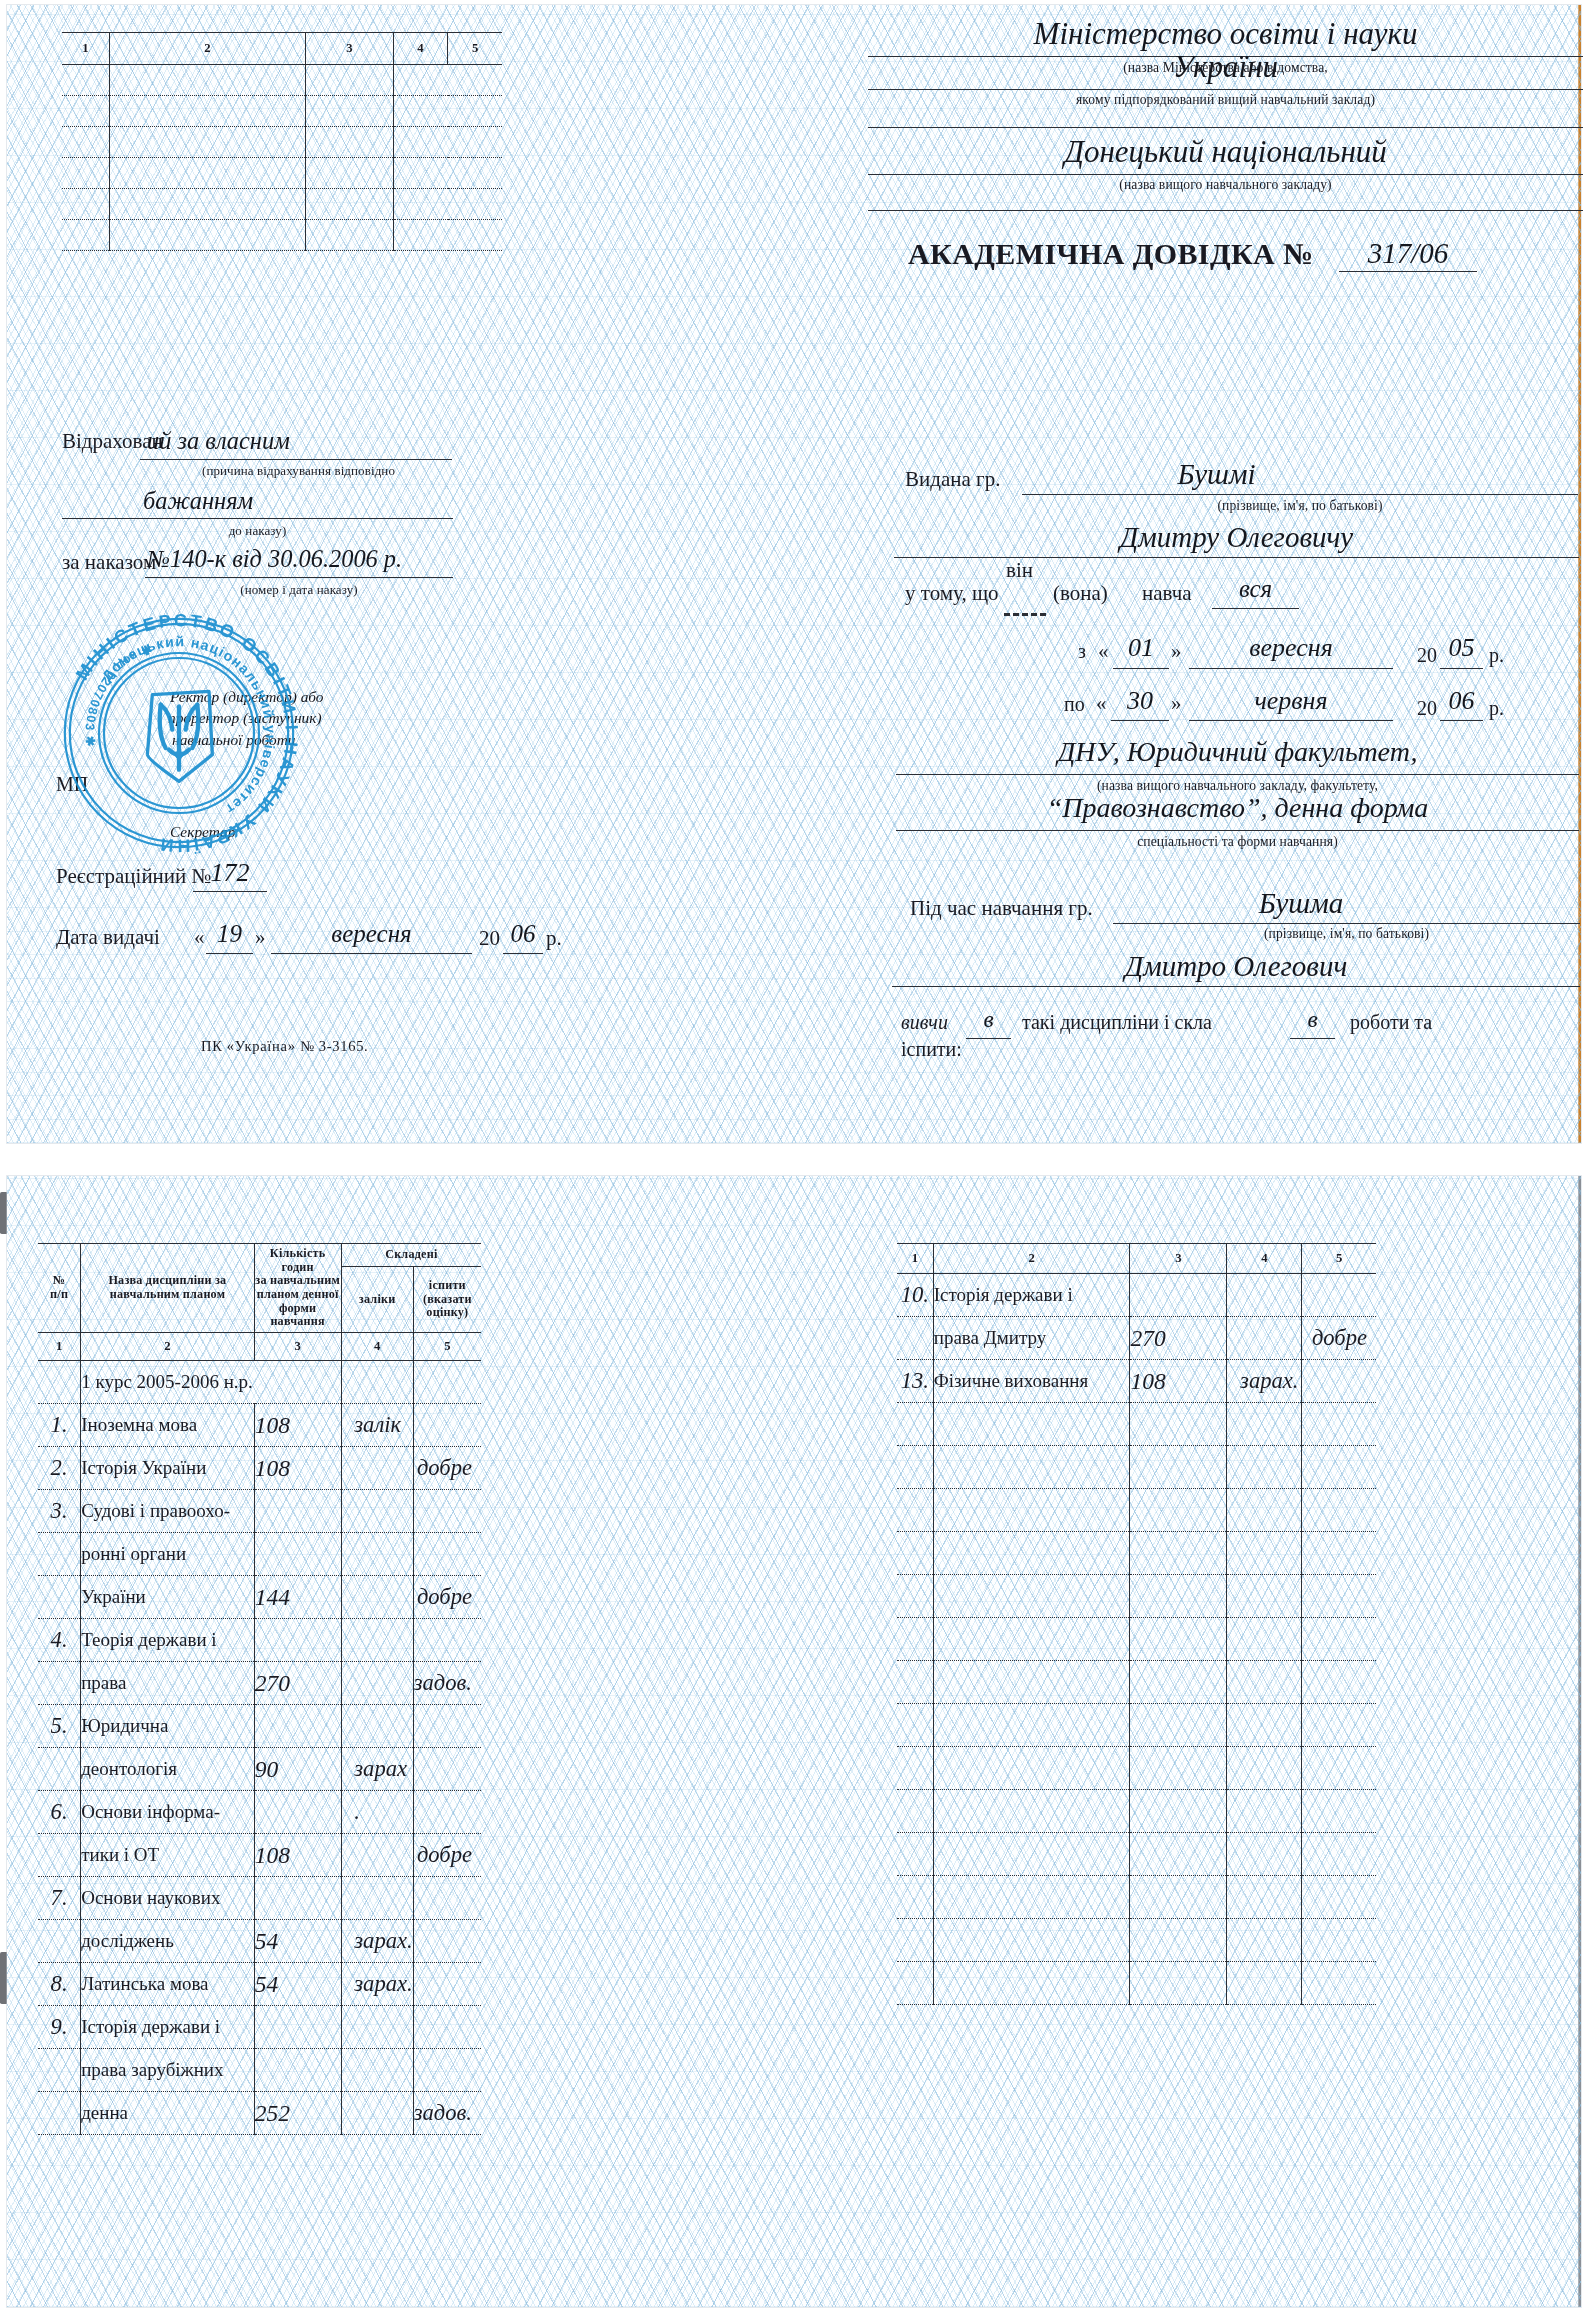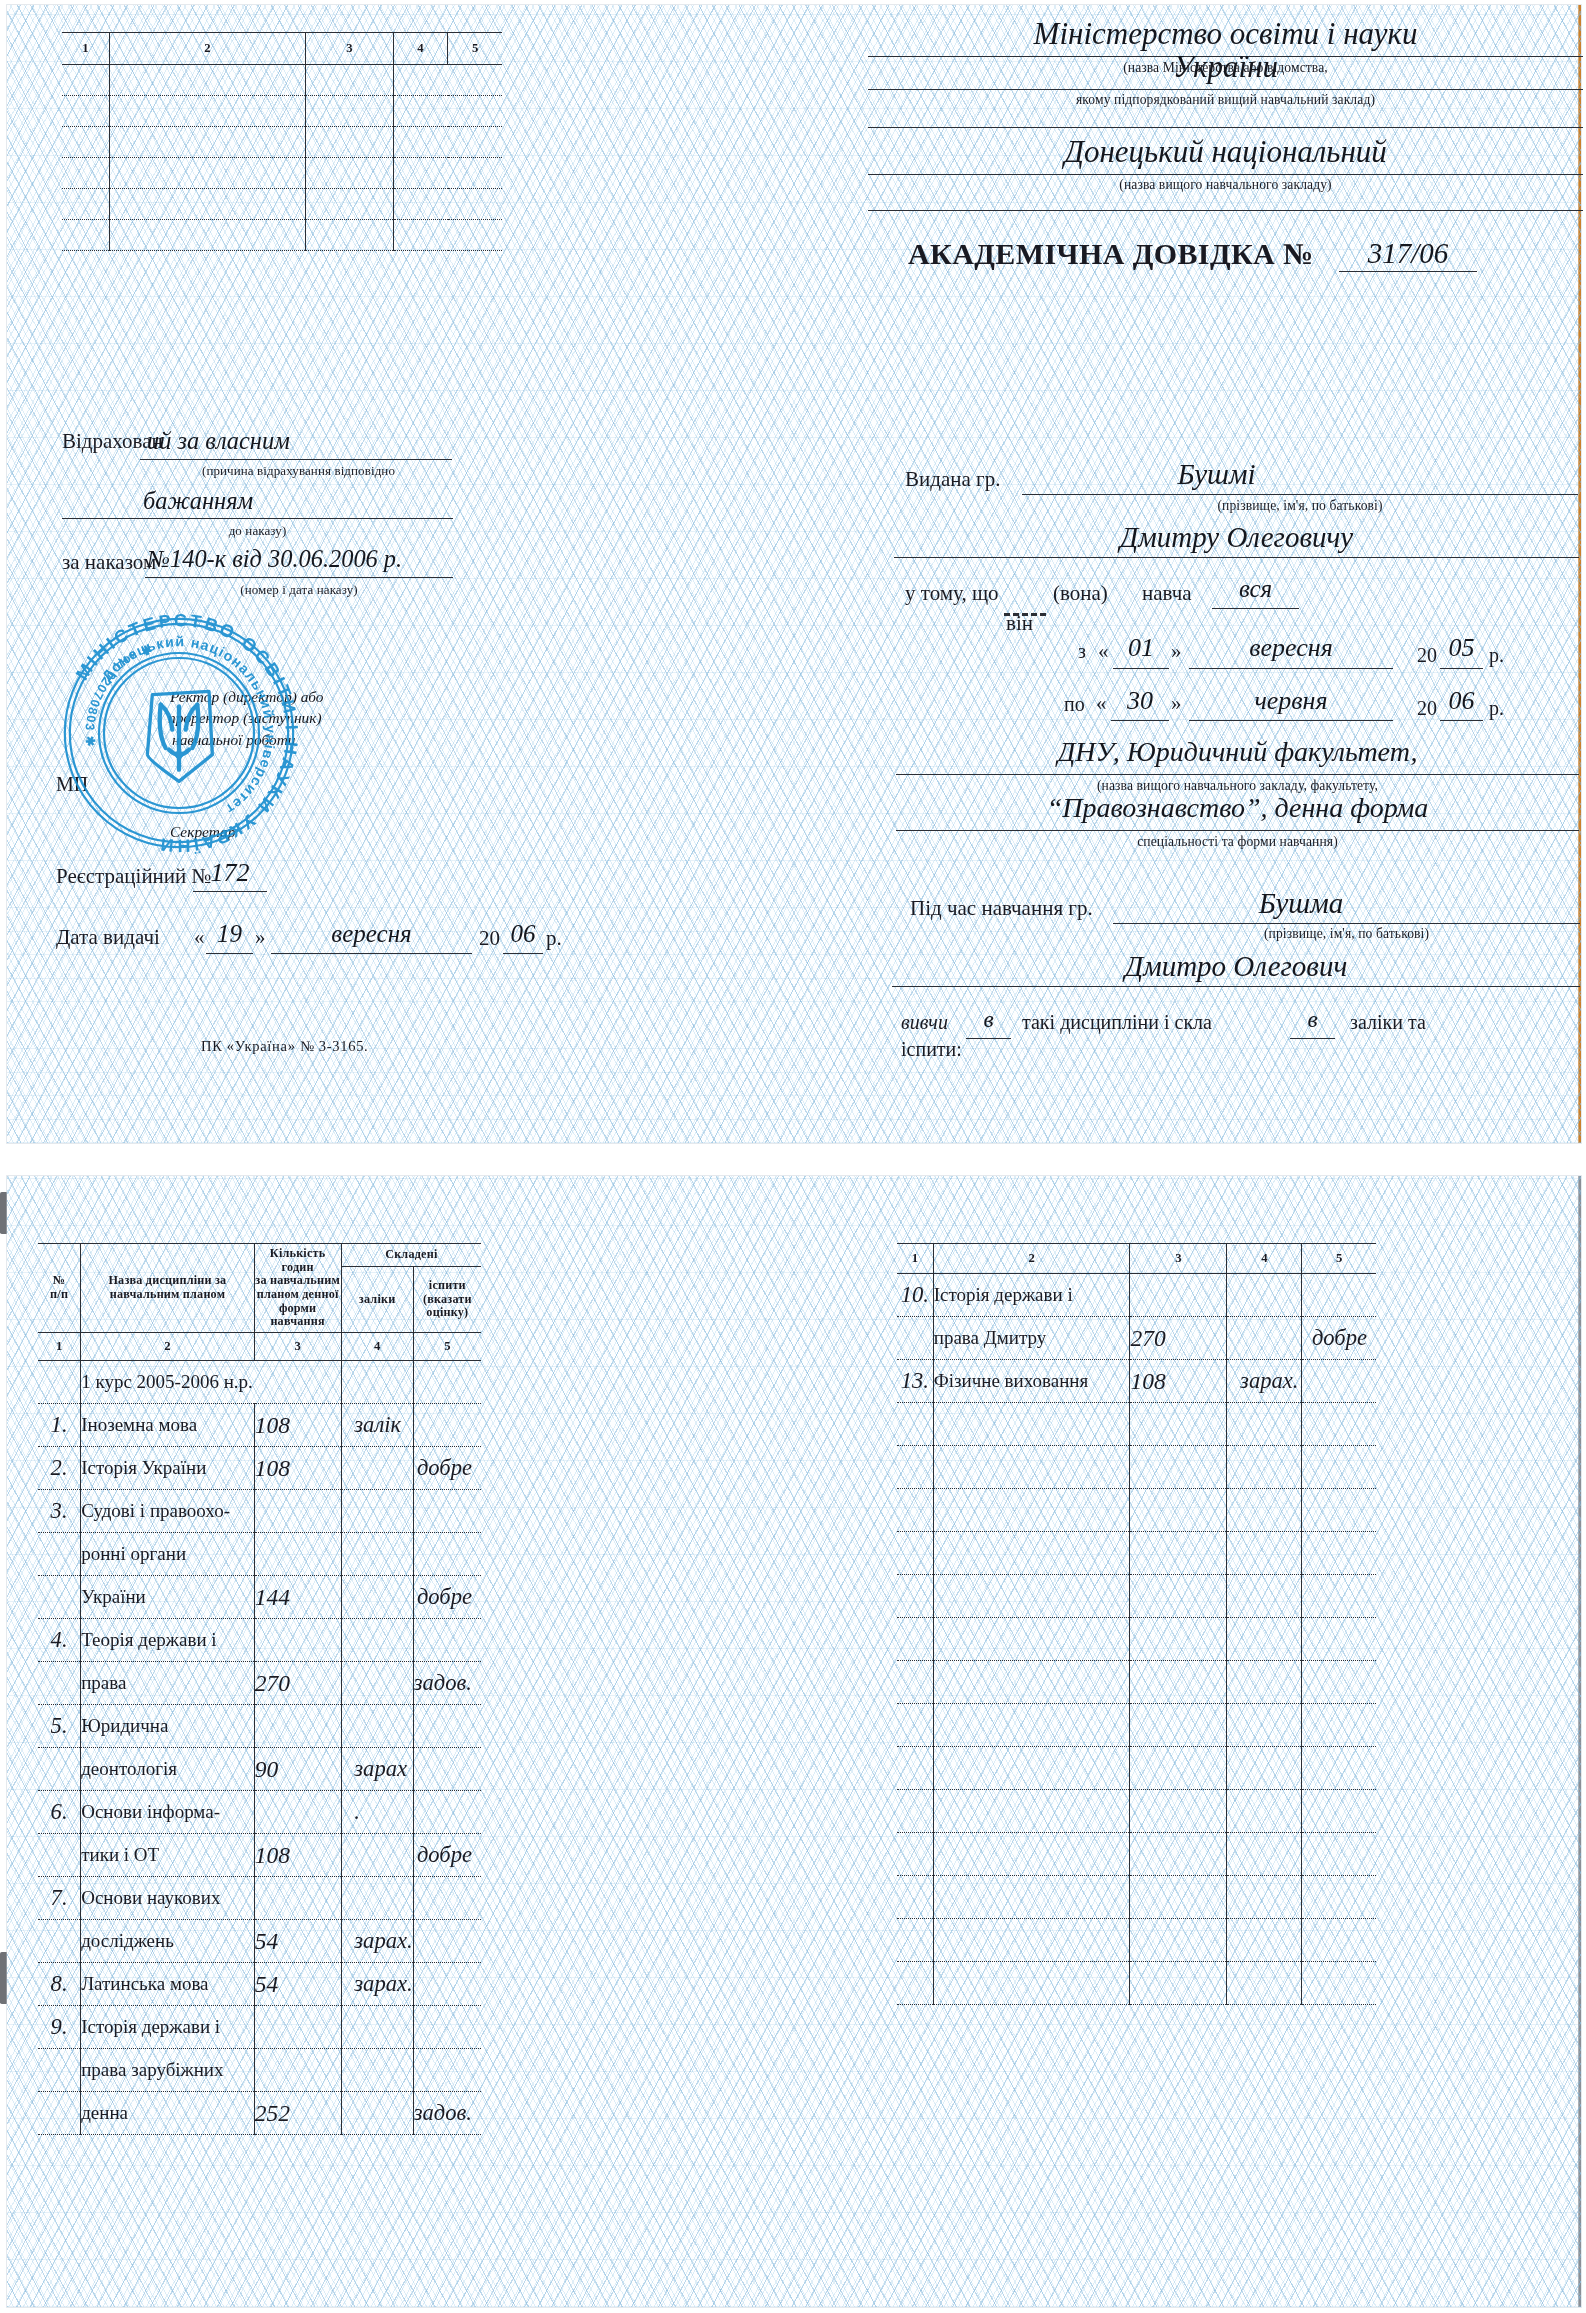--- a/index.html
+++ b/index.html
@@ -224,21 +224,21 @@
 
   <div class="abs pr" style="left:905px;top:467px;font-size:21px;">Видана гр.</div>
   <div class="fieldline" style="left:1022px;top:494px;width:556px;"></div>
   <div class="fval hand" style="left:1022px;top:458px;width:389px;font-size:29px;">Бушмі</div>
   <div class="abs pr cap" style="left:1022px;top:498px;width:556px;font-size:13.6px;">(прізвище, ім'я, по батькові)</div>
 
   <div class="fieldline" style="left:894px;top:557px;width:685px;"></div>
   <div class="fval hand" style="left:894px;top:521px;width:685px;font-size:29px;">Дмитру Олеговичу</div>
 
   <div class="abs pr" style="left:905px;top:581px;font-size:21px;">у тому, що</div>
-  <div class="abs pr" style="left:1006px;top:611px;font-size:21px;">він</div>
+  <div class="abs pr" style="left:1006px;top:558px;font-size:21px;">він</div>
   <div class="abs" style="left:1004px;top:613px;width:42px;border-bottom:3.6px dashed #2b2e35;"></div>
   <div class="abs pr" style="left:1053px;top:581px;font-size:21px;">(вона)</div>
   <div class="abs pr" style="left:1142px;top:581px;font-size:21px;">навча</div>
   <div class="fieldline" style="left:1212px;top:608px;width:87px;"></div>
   <div class="fval hand" style="left:1212px;top:575px;width:87px;font-size:25px;">вся</div>
 
   <div class="abs pr" style="left:1078px;top:640px;font-size:20px;">з</div>
   <div class="abs pr" style="left:1098px;top:639px;font-size:21px;">«</div>
   <div class="fieldline" style="left:1113px;top:668px;width:56px;"></div>
   <div class="fval hand" style="left:1113px;top:633px;width:56px;font-size:26px;">01</div>
@@ -277,21 +277,21 @@
 
   <div class="fieldline" style="left:892px;top:986px;width:688px;"></div>
   <div class="fval hand" style="left:892px;top:950px;width:688px;font-size:29px;">Дмитро Олегович</div>
 
   <div class="abs pr" style="left:901px;top:1011px;font-size:20px;font-style:italic;">вивчи</div>
   <div class="fieldline" style="left:966px;top:1038px;width:45px;"></div>
   <div class="fval hand" style="left:966px;top:1006px;width:45px;font-size:23.5px;">в</div>
   <div class="abs pr" style="left:1022px;top:1011px;font-size:20px;">такі дисципліни і скла</div>
   <div class="fieldline" style="left:1290px;top:1038px;width:45px;"></div>
   <div class="fval hand" style="left:1290px;top:1006px;width:45px;font-size:23.5px;">в</div>
-  <div class="abs pr" style="left:1350px;top:1011px;font-size:20px;">заліки та</div>
+  <div class="abs pr" style="left:1350px;top:1011px;font-size:20px;">роботи та</div>
   <div class="abs pr" style="left:901px;top:1038px;font-size:20px;">іспити:</div>
 </div>
 
 <div class="paper sheet-bot"></div>
 
 <div class="layer">
 
   <table class="grid" style="left:38px;top:1243px;width:443px;">
     <tbody>
         <tr class="thk-top">

